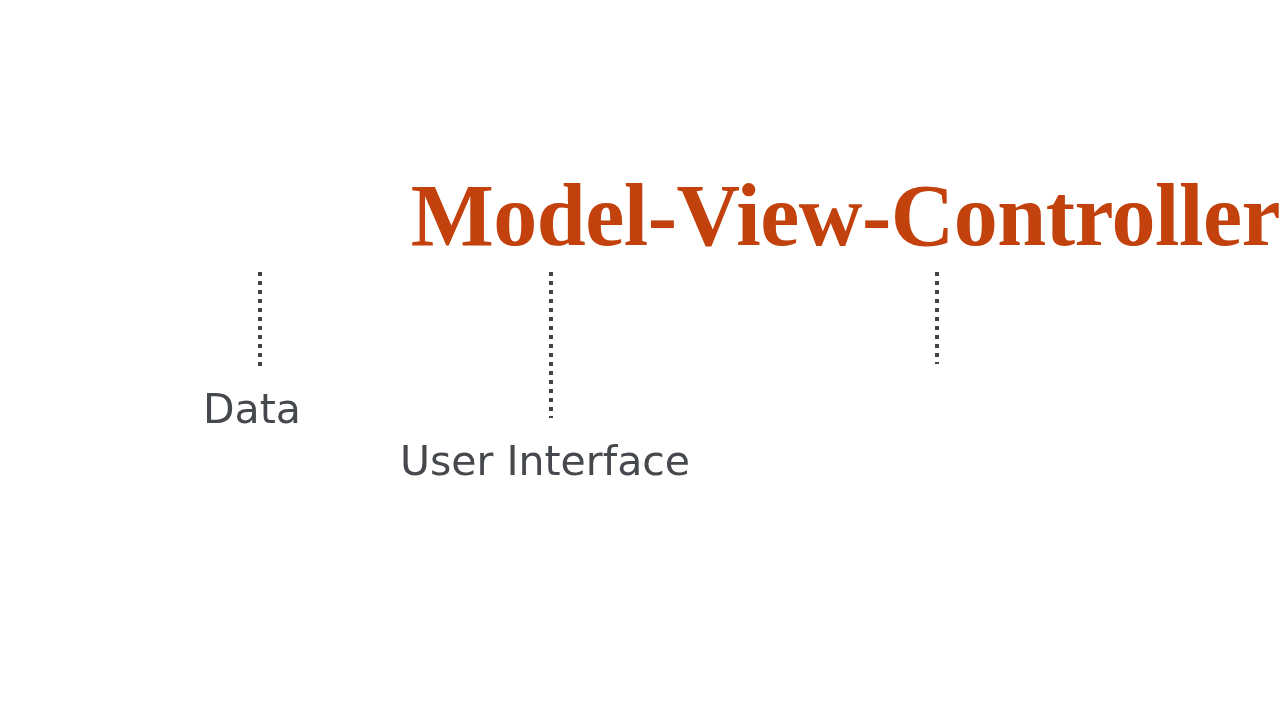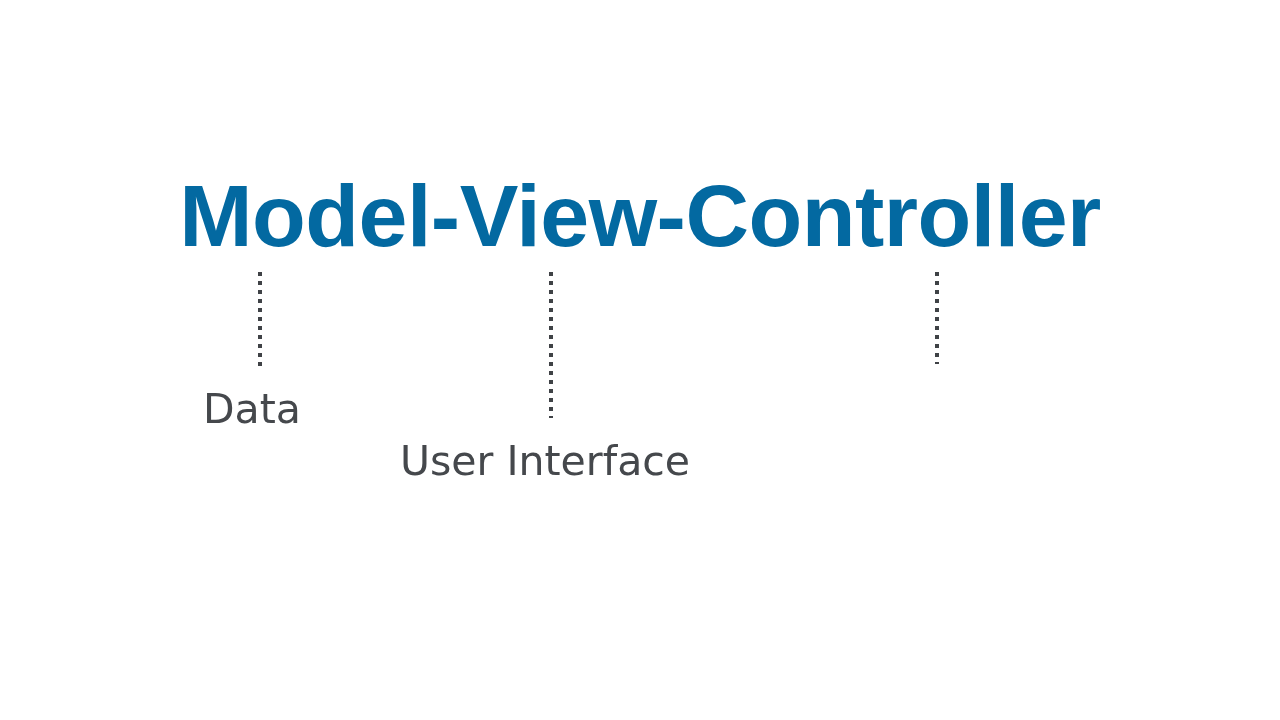--- a/index.html
+++ b/index.html
@@ -20,27 +20,27 @@
     height: 720px;
     background: #ffffff;
   }
 
   
   .title {
     position: absolute;
     left: 0;
     top: 168px;
     width: 1280px;
-    text-align: center;
-    font-family: Liberation Sans, sans-serif;
+    text-align: right;
+    font-family: Liberation Serif, serif;
     font-weight: bold;
     font-size: 88px;
     line-height: 96px;
     letter-spacing: -0.5px;
-    color: #0369a1;
+    color: #c2410c;
     white-space: nowrap;
   }
 
   
   .connector {
     position: absolute;
     width: 4px;
     background-image: linear-gradient(
         to bottom,
         #3f4246 0px,

